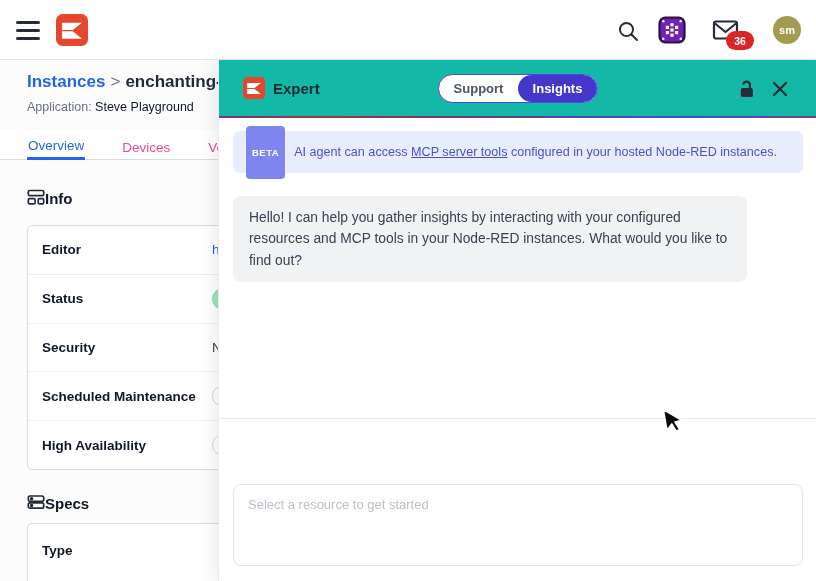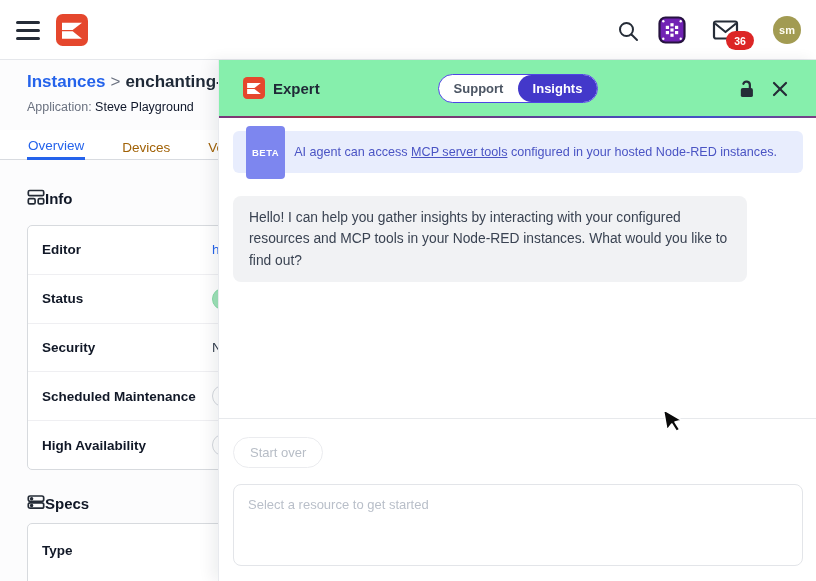--- a/index.html
+++ b/index.html
@@ -18,36 +18,36 @@
 
   
   .page { position:absolute; left:0; top:60px; width:218px; height:521px; background:#fcfcfd; overflow:hidden; }
   .breadcrumb { position:absolute; left:27px; top:12px; width:420px; white-space:nowrap; font-size:17px; font-weight:bold; }
   .crumb-link { color:#2563eb; cursor:pointer; }
   .crumb-sep { color:#6b7280; font-weight:normal; padding:0 5px; }
   .crumb-current { color:#1f2937; }
   .app-line { position:absolute; left:27px; top:40px; width:420px; white-space:nowrap; font-size:12.5px; color:#6b7280; }
   .app-link { color:#0f172a; cursor:pointer; }
   .tabs { position:absolute; left:0; top:70px; width:420px; height:30px; border-bottom:1px solid #d8dbe0; display:flex; padding-left:27px; gap:36px; background:#fff; }
-  .tab { font-size:13.5px; color:#a16207; background:none; border:none; cursor:pointer; padding:4px 1px 0 1px; height:30px; }
+  .tab { font-size:13.5px; color:#ec4899; background:none; border:none; cursor:pointer; padding:4px 1px 0 1px; height:30px; }
   .tab.active { color:#2563eb; border-bottom:3px solid #2563eb; font-weight:500; }
 
   .section-head { position:absolute; left:27px; display:flex; align-items:center; font-size:15px; font-weight:600; color:#111827; }
   .card { position:absolute; left:27px; width:280px; background:#fff; border:1px solid #d7dade; border-radius:5px; display:flex; flex-direction:column; overflow:hidden; }
   .row { flex:1; display:flex; align-items:center; padding:0 14px; border-bottom:1px solid #efeff2; position:relative; min-height:39px; }
   .row:last-child { border-bottom:none; }
   .row-label { font-size:13.5px; font-weight:600; color:#111827; }
   .row-val { position:absolute; left:184px; font-size:13.5px; color:#374151; }
   .row-val.link { color:#2563eb; cursor:pointer; text-decoration:none; }
   .pill-green { position:absolute; left:184px; width:60px; height:22px; border-radius:11px; background:#9fe3b8; border:1px solid #86d9a6; }
   .toggle-knob { position:absolute; left:184px; width:22px; height:22px; border-radius:50%; background:#fff; border:1.5px solid #d4d7dd; cursor:pointer; }
 
   
   .panel { position:absolute; left:218px; top:60px; width:598px; height:521px; background:#fff; border-left:1px solid #e8eaee; box-shadow:-6px 0 14px rgba(15,23,42,.07); z-index:10; }
-  .panel-header { position:relative; height:56px; background:#86efac; }
+  .panel-header { position:relative; height:56px; background:#14b8a6; }
   .panel-logo { position:absolute; left:24px; top:17px; width:22px; height:22px; }
   .panel-title { position:absolute; left:54px; top:20px; font-size:15px; font-weight:bold; color:#1f2937; }
   .seg-toggle { position:absolute; left:219px; top:14px; height:29px; display:flex; border:1.5px solid #4f46e5; border-radius:999px; background:#fff; overflow:hidden; }
   .seg { width:79px; height:100%; border:none; background:none; font-size:13px; font-weight:600; color:#4b5563; cursor:pointer; font-family:inherit; }
   .seg.active { background:#4338ca; color:#fff; font-weight:bold; border-radius:999px; }
   .icon-btn { background:none; border:none; cursor:pointer; padding:2px; position:absolute; top:17px; }
   .panel-divider { position:absolute; left:0; top:56px; width:100%; height:2px;
     background:linear-gradient(90deg,#77387f 0%,#a63342 16%,#8a3560 32%,#5f4092 50%,#4a4bb8 68%,#4452c5 82%,#7a3f83 100%); }
 
   .beta-banner { position:absolute; left:14px; top:71px; width:570px; height:42px; background:#e8edfd; border-radius:6px; display:flex; align-items:center; padding:0 13px; gap:9px; white-space:nowrap; }
@@ -224,21 +224,20 @@
 
     <div class="beta-banner">
       <span class="beta-badge">BETA</span>
       <span class="beta-text"><span>AI agent can access </span><a class="beta-link">MCP server tools</a><span> configured in your hosted Node-RED instances.</span></span>
     </div>
 
     <div class="chat-bubble">Hello! I can help you gather insights by interacting with your configured resources and MCP tools in your Node-RED instances. What would you like to find out?</div>
 
     <div class="footer-sep"></div>
 
-    <button class="pill-btn start-over">Start over</button>
 
 
 
     <textarea class="chat-input" placeholder="Select a resource to get started" style=""></textarea>
   </aside>
 
   <span class="cursor">
     <svg width="22" height="30" viewBox="0 0 22 30">
       <path d="M3 1 L3 22 L8.8 16.6 L12.1 24.8 L15.7 23.2 L12.4 15.2 L19.3 14.6 Z" fill="#0a0a0a" stroke="#fff" stroke-width="1.6" stroke-linejoin="round"></path>
     </svg>

